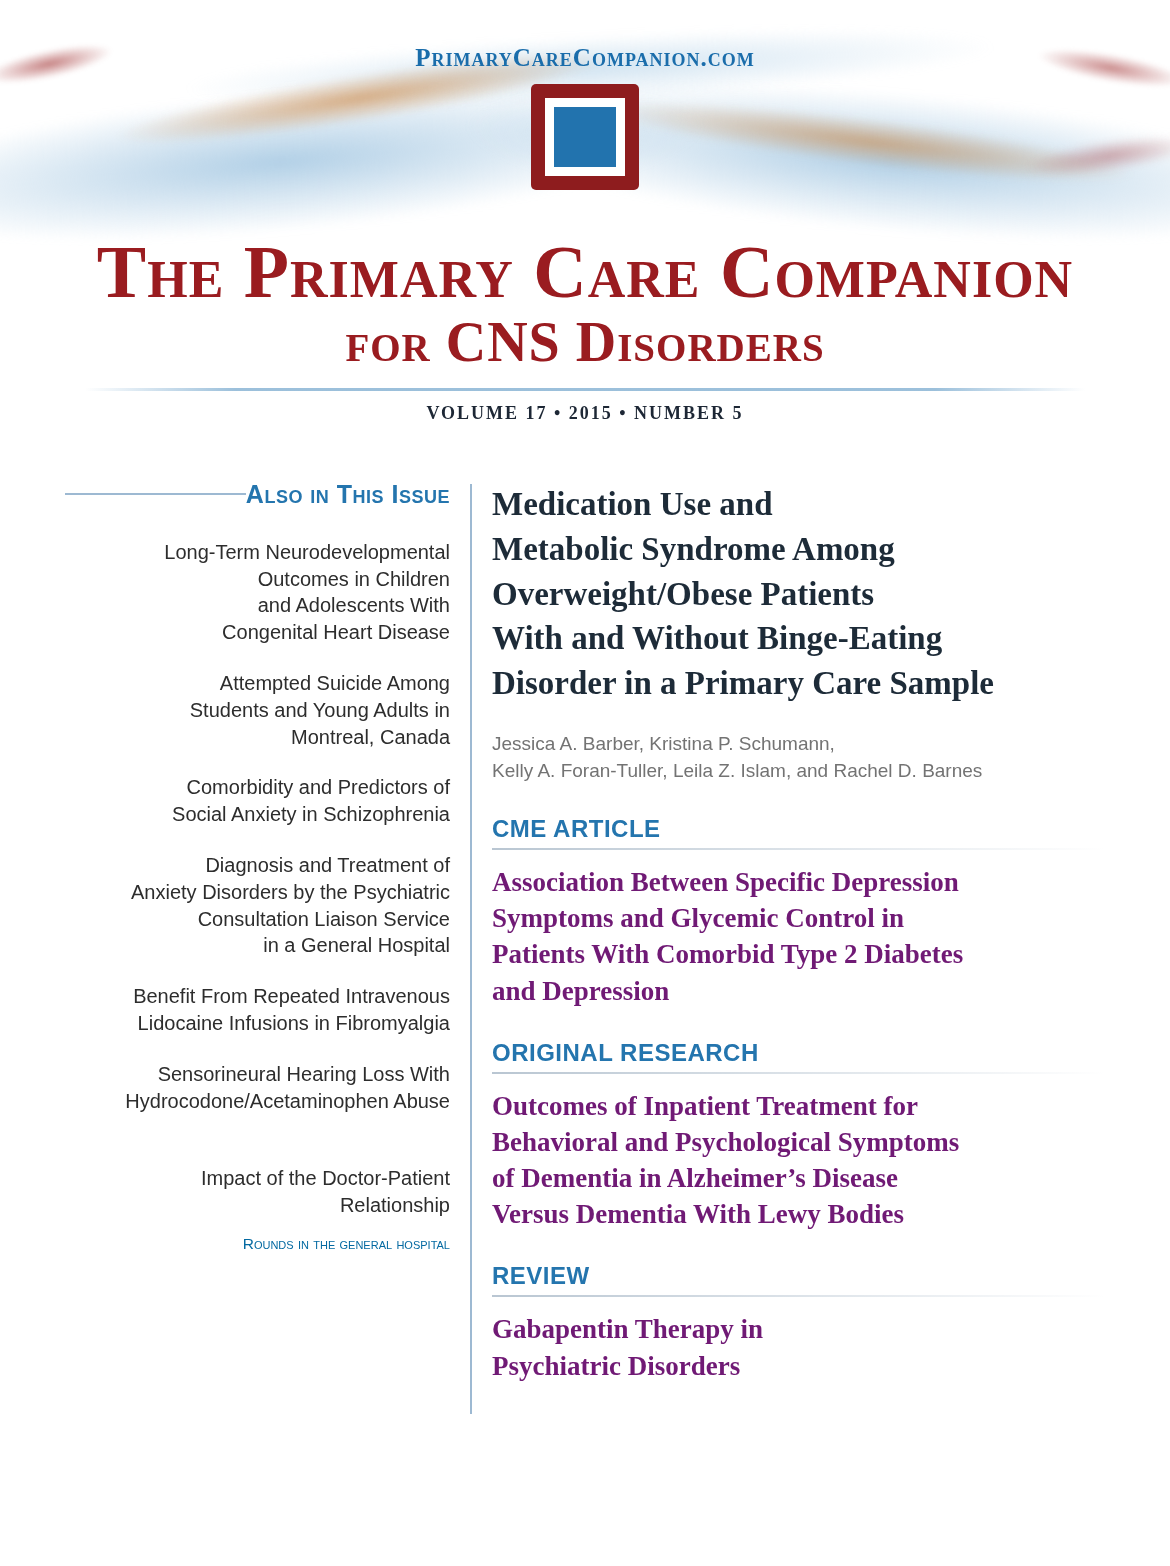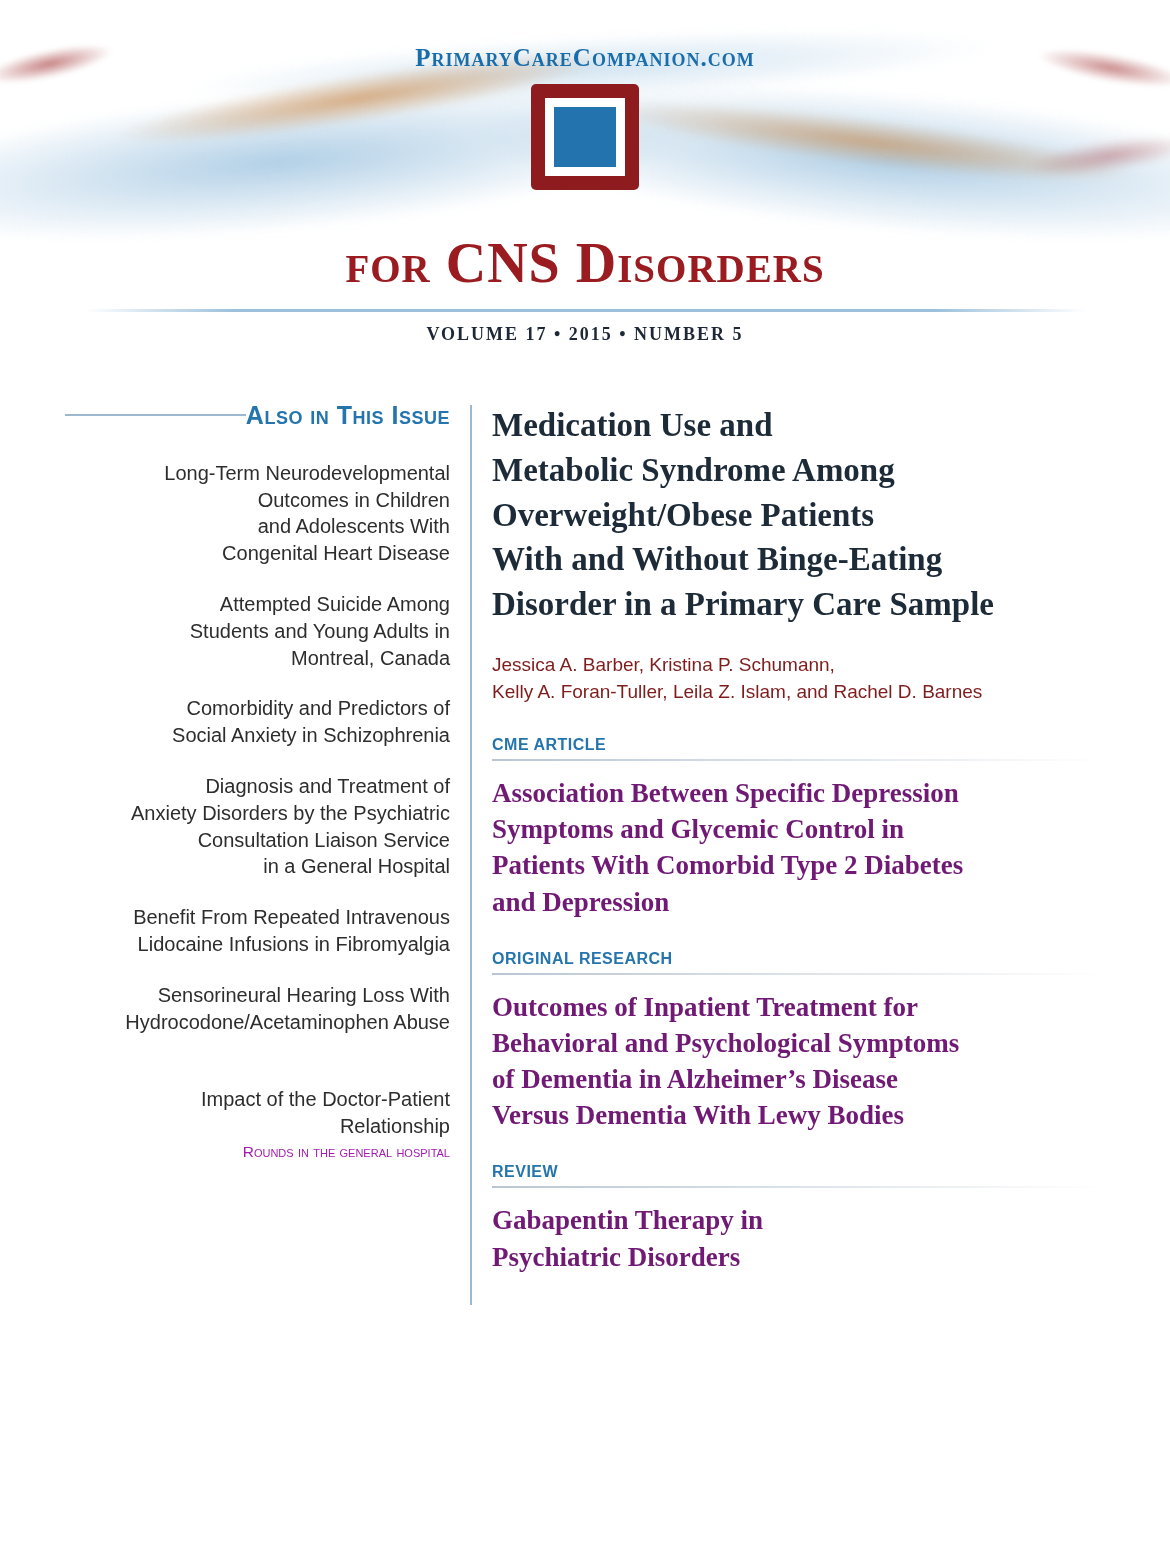--- a/index.html
+++ b/index.html
@@ -80,39 +80,39 @@
     font-variant:small-caps; font-weight:700;
     font-size:25px; letter-spacing:.5px; color:#2475ae;
   }
   .sidebar-item {
     font-size:20px; color:#2d2d2d;
     line-height:1.34; margin-bottom:24px;
     white-space:pre-line;
   }
   .sidebar-subtext {
     font-variant:small-caps; font-size:15.5px;
-    color:#a21caf; margin-top:3px; line-height:1.2;
+    color:#0369a1; margin-top:16px; line-height:1.2;
   }
 
   .col-divider { width:2px; background:#9db9d2; justify-self:center; margin-top:4px; }
 
   .main-col { padding-top:2px; }
   .feature-title {
     font-family:"Liberation Serif", serif;
     font-weight:700; font-size:33px; line-height:1.36;
     color:#1d2b38; white-space:pre-line;
     margin-bottom:25px;
   }
   .authors {
-    font-size:19px; color:#7f1d1d; line-height:1.42;
+    font-size:19px; color:#737373; line-height:1.42;
     white-space:pre-line; margin-bottom:30px;
   }
   .article-section { margin-bottom:30px; }
   .section-label {
-    font-size:16px; font-weight:700;
+    font-size:24px; font-weight:700;
     letter-spacing:.5px; color:#2475ae;
     margin-bottom:5px;
   }
   .section-rule {
     height:2px; margin-bottom:14px;
     background:linear-gradient(to right, #b9c6d2, rgba(185,198,210,0));
   }
   .article-title {
     font-family:"Liberation Serif", serif;
     font-weight:700; font-size:27px; line-height:1.34;
@@ -135,20 +135,21 @@
 
 <div class="site-url">PrimaryCareCompanion.com</div>
 
 <div class="logo-outer">
   <div class="logo-white">
     <div class="logo-blue"></div>
   </div>
 </div>
 
 <div class="masthead">
+  <h1 class="title-1">The Primary Care Companion</h1>
   <h1 class="title-2">for CNS Disorders</h1>
   <div class="masthead-rule"></div>
   <div class="issue-info">VOLUME 17 • 2015 • NUMBER 5</div>
 </div>
 
 <div class="body-grid">
 
   <aside class="sidebar">
     <div class="sidebar-heading-row">
       <span class="heading-rule"></span>

